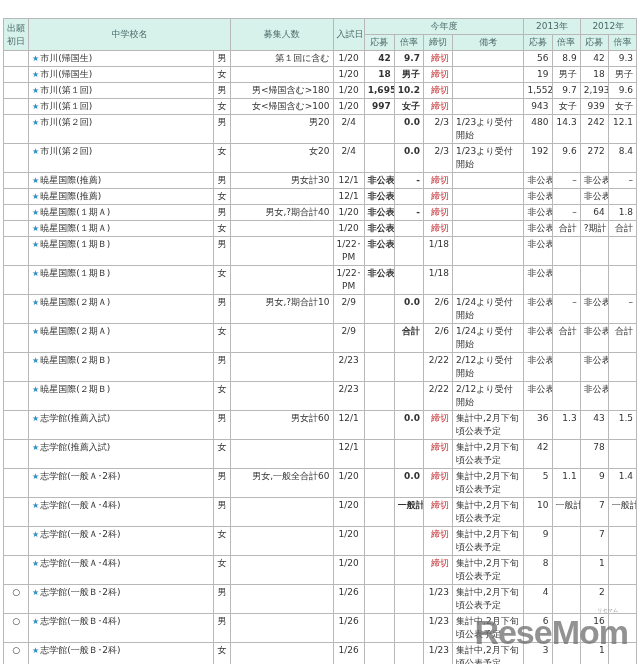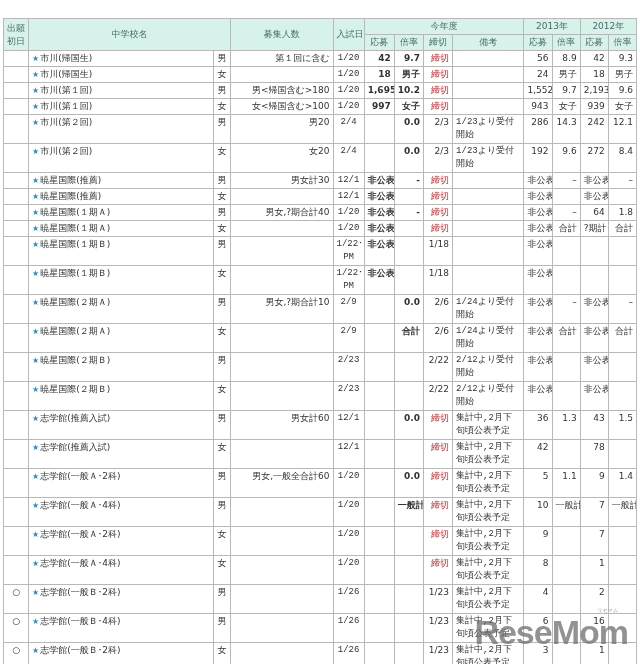--- a/index.html
+++ b/index.html
@@ -8,21 +8,21 @@
   table { position: absolute; left: 3px; top: 18px; width: 634px;
           border-collapse: collapse; table-layout: fixed; font-size: 9px; }
   th, td { border: 1px solid #b8b8b8; padding: 1px 3px; line-height: 13px;
            vertical-align: top; white-space: nowrap; overflow: hidden; }
   th { background: #d6f2ea; color: #4c6a6a; font-weight: normal; text-align: center;
        vertical-align: middle; }
   td.c { text-align: center; }
   td.r { text-align: right; }
   td.b { font-weight: bold; }
   td.red { color: #c0282d; }
-  td.wrap { white-space: normal; font-family: Liberation Mono, monospace; }
+  td.wrap { white-space: normal; }
   .star { color: #2f8fbf; font-size: 8px; margin-right: 1px; }
   tr.h1 td { height: 13px; }
   tr.h2 td { height: 26px; }
   .wm { position: absolute; right: 12px; bottom: 12px; font-family: Liberation Sans, sans-serif;
         font-weight: bold; font-size: 34px; color: rgba(110,110,110,0.75); letter-spacing: -1px; margin-top: 24px; }
   .wm small { position: absolute; right: 10px; top: -6px; font-size: 5px; font-weight: normal; letter-spacing: 0; }
 </style>
 </head>
 <body>
 
@@ -82,21 +82,21 @@
       <tr class="h1">
         <td class="c"></td>
         <td><span class="star">★</span><span>市川(帰国生)</span></td>
         <td class="c">女</td>
         <td class="r"></td>
         <td class="c wrap">1/20</td>
         <td class="r b">18</td>
         <td class="r b">男子</td>
         <td class="r red c">締切</td>
         <td class="wrap"></td>
-        <td class="r">24</td>
+        <td class="r">19</td>
         <td class="r">男子</td>
         <td class="r">18</td>
         <td class="r">男子</td>
       </tr>
       <tr class="h1">
         <td class="c"></td>
         <td><span class="star">★</span><span>市川(第１回)</span></td>
         <td class="c">男</td>
         <td class="r">男&lt;帰国含む&gt;180</td>
         <td class="c wrap">1/20</td>
@@ -127,21 +127,21 @@
       <tr class="h1">
         <td class="c"></td>
         <td><span class="star">★</span><span>市川(第２回)</span></td>
         <td class="c">男</td>
         <td class="r">男20</td>
         <td class="c wrap">2/4</td>
         <td class="r b"></td>
         <td class="r b">0.0</td>
         <td class="r">2/3</td>
         <td class="wrap">1/23より受付開始</td>
-        <td class="r">286</td>
+        <td class="r">480</td>
         <td class="r">14.3</td>
         <td class="r">242</td>
         <td class="r">12.1</td>
       </tr>
       <tr class="h1">
         <td class="c"></td>
         <td><span class="star">★</span><span>市川(第２回)</span></td>
         <td class="c">女</td>
         <td class="r">女20</td>
         <td class="c wrap">2/4</td>

